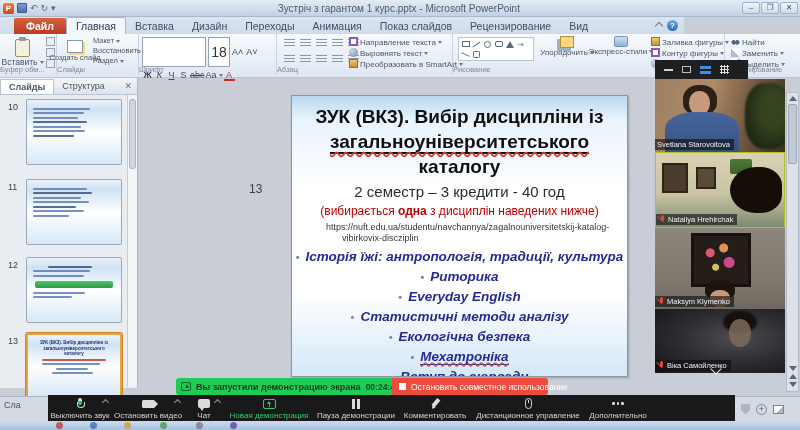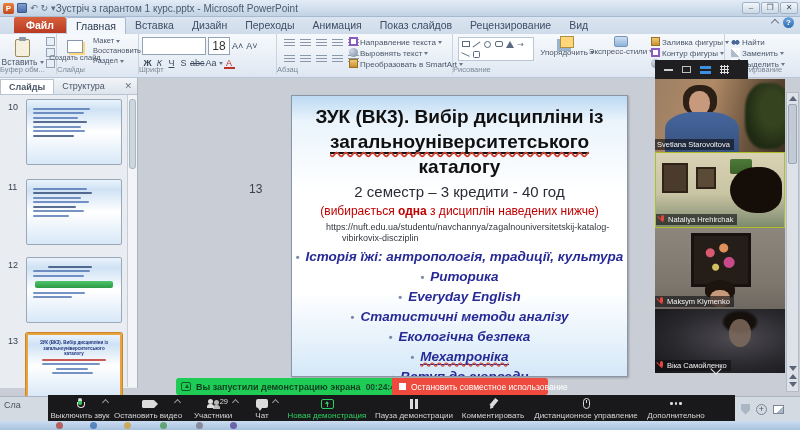--- a/index.html
+++ b/index.html
@@ -8,46 +8,46 @@
 .screen{position:relative;width:800px;height:430px;overflow:hidden;background:#c9ced6}
 
 
 .titlebar{position:absolute;left:0;top:0;width:800px;height:17px;
  background:linear-gradient(#e3ecf6,#c2d2e4);border-bottom:1px solid #a7b9cf;
  display:flex;align-items:center;font-size:10px;color:#41506a}
 .qat{display:flex;align-items:center;gap:3px;padding-left:3px}
 .ppticon{width:11px;height:11px;background:linear-gradient(#e8833c,#c2491f);border-radius:2px;color:#fff;font-size:8px;font-weight:bold;text-align:center;line-height:11px}
 .saveicon{width:10px;height:10px;background:linear-gradient(#7d9fd4,#4a6ea8);border:1px solid #3c5a8c;border-radius:1px}
 .undoicon,.redoicon{font-family:"DejaVu Sans",sans-serif;font-size:9px;color:#5a6a80;line-height:10px}
-.tb-title{flex:1;font-size:10px;color:#4a5a70;white-space:nowrap;overflow:hidden}
+.tb-title{flex:1;text-align:center;font-size:10px;color:#4a5a70;white-space:nowrap;overflow:hidden}
 .winbtns{display:flex;gap:1px;padding-right:2px}
 .winbtn{width:18px;height:12px;background:linear-gradient(#f2f6fa,#cfdae6);border:1px solid #9fb2c8;border-radius:2px;font-size:8px;line-height:10px;text-align:center;color:#44536a}
 
 
-.tabsrow{position:absolute;left:0;top:17px;width:800px;height:17px;background:linear-gradient(#dbe5f1,#cfdbe9);display:flex;align-items:flex-start;font-size:10.5px;color:#3e4e66}
+.tabsrow{position:absolute;left:0;top:17px;width:684px;height:17px;background:linear-gradient(#dbe5f1,#cfdbe9);display:flex;align-items:center;font-size:10.5px;color:#3e4e66}
 .tab{padding:2px 9px 2px 9px;white-space:nowrap}
 .tab.file{background:linear-gradient(#d8603c,#b93a22);color:#fff;font-weight:bold;border-radius:2px 2px 0 0;margin-left:14px;padding:2px 12px}
 .tab.active{background:#f3f6fa;border:1px solid #a7b9cf;border-bottom:none;border-radius:2px 2px 0 0;color:#2c3c54}
 .tabsrow-right{margin-left:auto;display:flex;align-items:center;gap:5px;padding-right:6px}
 .chevup{width:6px;height:6px;border-left:1px solid #6a7a90;border-top:1px solid #6a7a90;transform:rotate(45deg)}
 .helpicon{width:11px;height:11px;border-radius:50%;background:linear-gradient(#6fa6e0,#2f6cb4);color:#fff;font-size:8px;font-weight:bold;text-align:center;line-height:11px}
 
 
 .ribbon{position:absolute;left:0;top:34px;width:800px;height:44px;background:linear-gradient(#f6f9fc,#e6edf5 70%,#dde6f1);border-bottom:1px solid #b9c6d6;font-size:8.5px;color:#4a5668}
 .rgroup{position:absolute;top:0;height:40px;border-right:1px solid #c9d4e0;padding-top:2px}
 .glabel{position:absolute;bottom:0px;left:0;right:0;text-align:left;font-size:7.5px;color:#7c8898;white-space:nowrap;overflow:hidden}
 .bigbtn{display:flex;flex-direction:column;align-items:center;width:46px}
 .clipicon{width:15px;height:18px;background:#f5efdd;border:1px solid #a08c5a;border-radius:2px;position:relative}
 .clipicon:before{content:"";position:absolute;left:3px;top:-3px;width:7px;height:4px;background:#8c99aa;border-radius:1px}
 .minibox{width:9px;height:9px;border:1px solid #93a2b4;background:#e8eef5;margin:1px}
 .smallstack{display:flex;flex-direction:column}
 .newslideicon{width:16px;height:13px;background:#fff;border:1px solid #8898ac;box-shadow:2px 2px 0 #ffd67a}
 .rtxt{white-space:nowrap}
 .dd:after{content:"";display:inline-block;margin-left:2px;width:0;height:0;border-left:2.5px solid transparent;border-right:2.5px solid transparent;border-top:3px solid #6a7686;vertical-align:middle}
-.fontbox{height:18px;border:1px solid #93a2b4;background:#fff;font-size:12px;color:#333;display:inline-flex;align-items:center;justify-content:center}
+.fontbox{height:30px;border:1px solid #93a2b4;background:#fff;font-size:14px;color:#333;display:inline-flex;align-items:center;justify-content:center}
 .fbtn{display:inline-block;min-width:11px;height:12px;text-align:center;font-size:9px;line-height:12px;color:#3c4a5e;margin-right:1px}
 .fbtn.b{font-weight:bold}.fbtn.i{font-style:italic}.fbtn.u{text-decoration:underline}.fbtn.s{text-decoration:line-through}
 .linesicon{width:11px;height:9px;background:repeating-linear-gradient(#8a98ac 0 1px,transparent 1px 3px);margin:1px}
 .shapecell{width:11px;height:10px;display:inline-flex;align-items:center;justify-content:center;color:#5a6a80;font-size:8px;font-family:"DejaVu Sans",sans-serif}
 .sq{width:8px;height:6px;border:1px solid #5a6a80}
 .ci{width:7px;height:7px;border:1px solid #5a6a80;border-radius:50%}
 .ln{width:9px;height:1px;background:#5a6a80;transform:rotate(-35deg)}
 .tri{width:0;height:0;border-left:4px solid transparent;border-right:4px solid transparent;border-bottom:7px solid transparent;border-bottom-color:#5a6a80}
 .arrangeicon{width:14px;height:12px;background:#ffd67a;border:1px solid #b09040;box-shadow:-3px 3px 0 #9ab2cc}
 .styleicon{width:14px;height:11px;background:linear-gradient(#cfe0f2,#8fb2d8);border:1px solid #7694b8;border-radius:2px}
@@ -524,28 +524,20 @@
       <span class="zchev"></span>
       <span class="zlabel">Выключить звук</span>
     </div>
     <div class="zitem" style="width:72px">
       <span class="zico">
           <span class="ic-cam"></span>
         </span>
       <span class="zchev"></span>
       <span class="zlabel">Остановить видео</span>
     </div>
-    <div class="zitem" style="width:58px">
-      <span class="zico">
-          <span class="ic-people"></span>
-        </span>
-      <span class="zbadge">29</span>
-      <span class="zchev"></span>
-      <span class="zlabel">Участники</span>
-    </div>
     <div class="zitem" style="width:40px">
       <span class="zico">
           <span class="ic-chat"></span>
         </span>
       <span class="zchev"></span>
       <span class="zlabel">Чат</span>
     </div>
     <div class="zitem" style="width:90px">
       <span class="zico">
           <span class="ic-share"></span>

